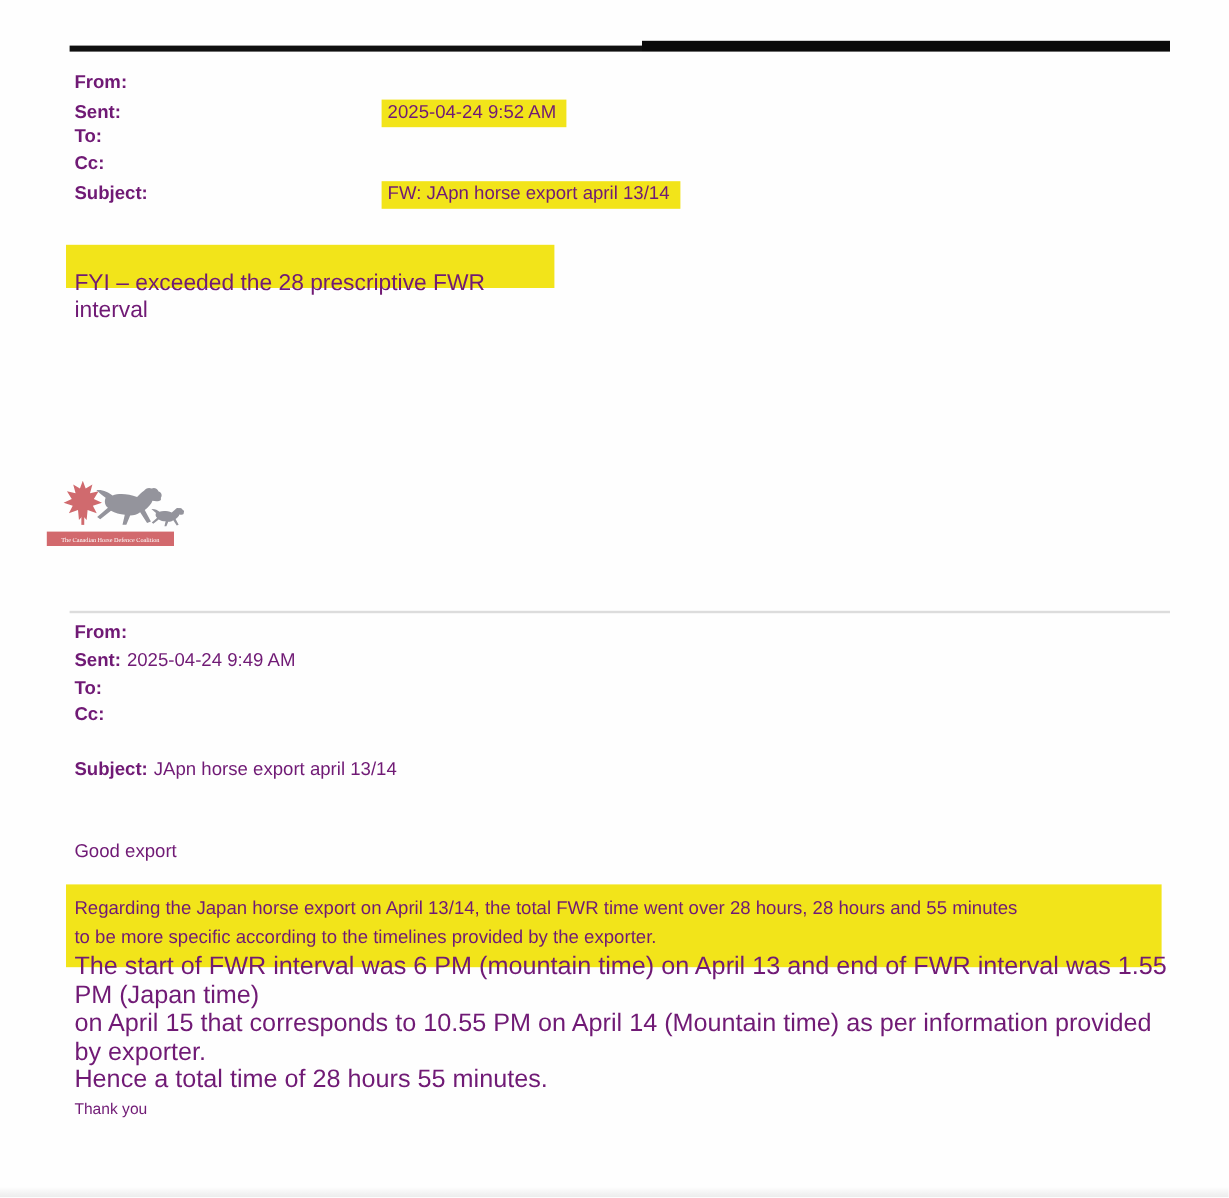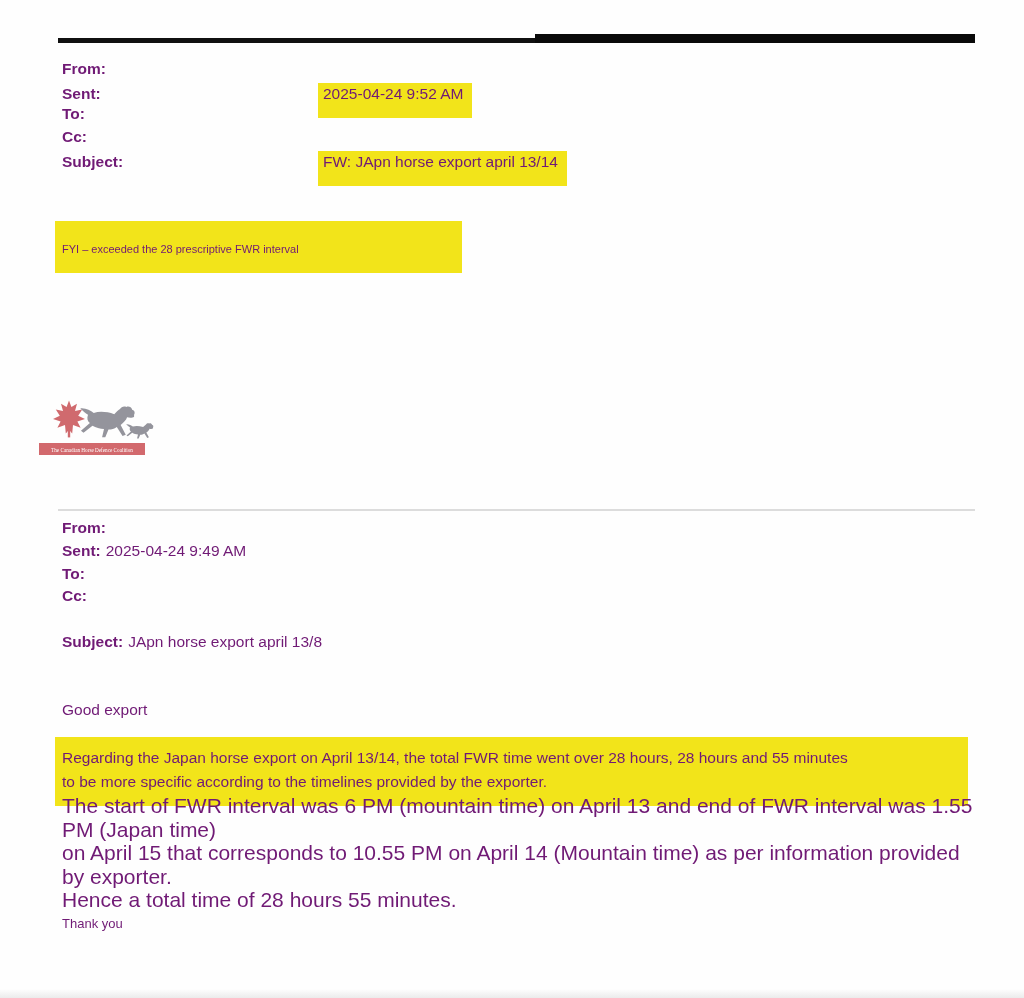--- a/index.html
+++ b/index.html
@@ -13,26 +13,26 @@
   .redaction { position:absolute; left:58px; top:34px; width:917px; display:flex; align-items:flex-end; }
   .redaction .seg1 { width:477px; height:5px; background:#101010; }
   .redaction .seg2 { width:440px; height:9px; background:#0a0a0a; }
 
   
   .hdr1 { position:absolute; left:62px; top:60px; font-size:15.5px; }
   .hdr1 .row { display:flex; height:22.7px; align-items:baseline; }
   .hdr1 .lbl { width:256px; flex:none; font-weight:700; }
   .hdr1 .val { font-weight:400; white-space:pre; }
 
-  .hl { padding:2px 9px 15px 5px; }
+  .hl { padding:2px 9px 3px 5px; }
 
   
   .fyi {
-    position:absolute; left:55px; top:221px; width:407px; height:52px;
-    box-sizing:border-box; padding:22px 8px 0 7px; font-size:11px;
+    position:absolute; left:55px; top:204px; width:407px; height:36px;
+    box-sizing:border-box; padding:22px 8px 0 7px; font-size:19px;
   }
 
   
   .logo { position:absolute; left:36px; top:396px; width:120px; height:64px; }
   .logo svg { width:100%; height:100%; }
 
   
   .sep { position:absolute; left:58px; top:509px; width:917px; height:2px; background:#dcdcdc; }
 
   
@@ -124,21 +124,21 @@
       <b>Sent:</b><span>2025-04-24 9:49 AM</span>
     </div>
     <div class="line">
       <b>To:</b><span></span>
     </div>
     <div class="line">
       <b>Cc:</b><span></span>
     </div>
     <div class="gap"></div>
     <div class="line">
-      <b>Subject:</b><span>JApn horse export april 13/8</span>
+      <b>Subject:</b><span>JApn horse export april 13/14</span>
     </div>
   </div>
 
   <div class="greeting">Good export</div>
 
   <div class="para-hl hl-block" style="background-color: rgb(242, 228, 26);">Regarding the Japan horse export on April 13/14, the total FWR time went over 28 hours, 28 hours and 55 minutes
 to be more specific according to the timelines provided by the exporter.</div>
 
   <div class="para">The start of FWR interval was 6 PM (mountain time) on April 13 and end of FWR interval was 1.55 PM (Japan time)
 on April 15 that corresponds to 10.55 PM on April 14 (Mountain time) as per information provided by exporter.

